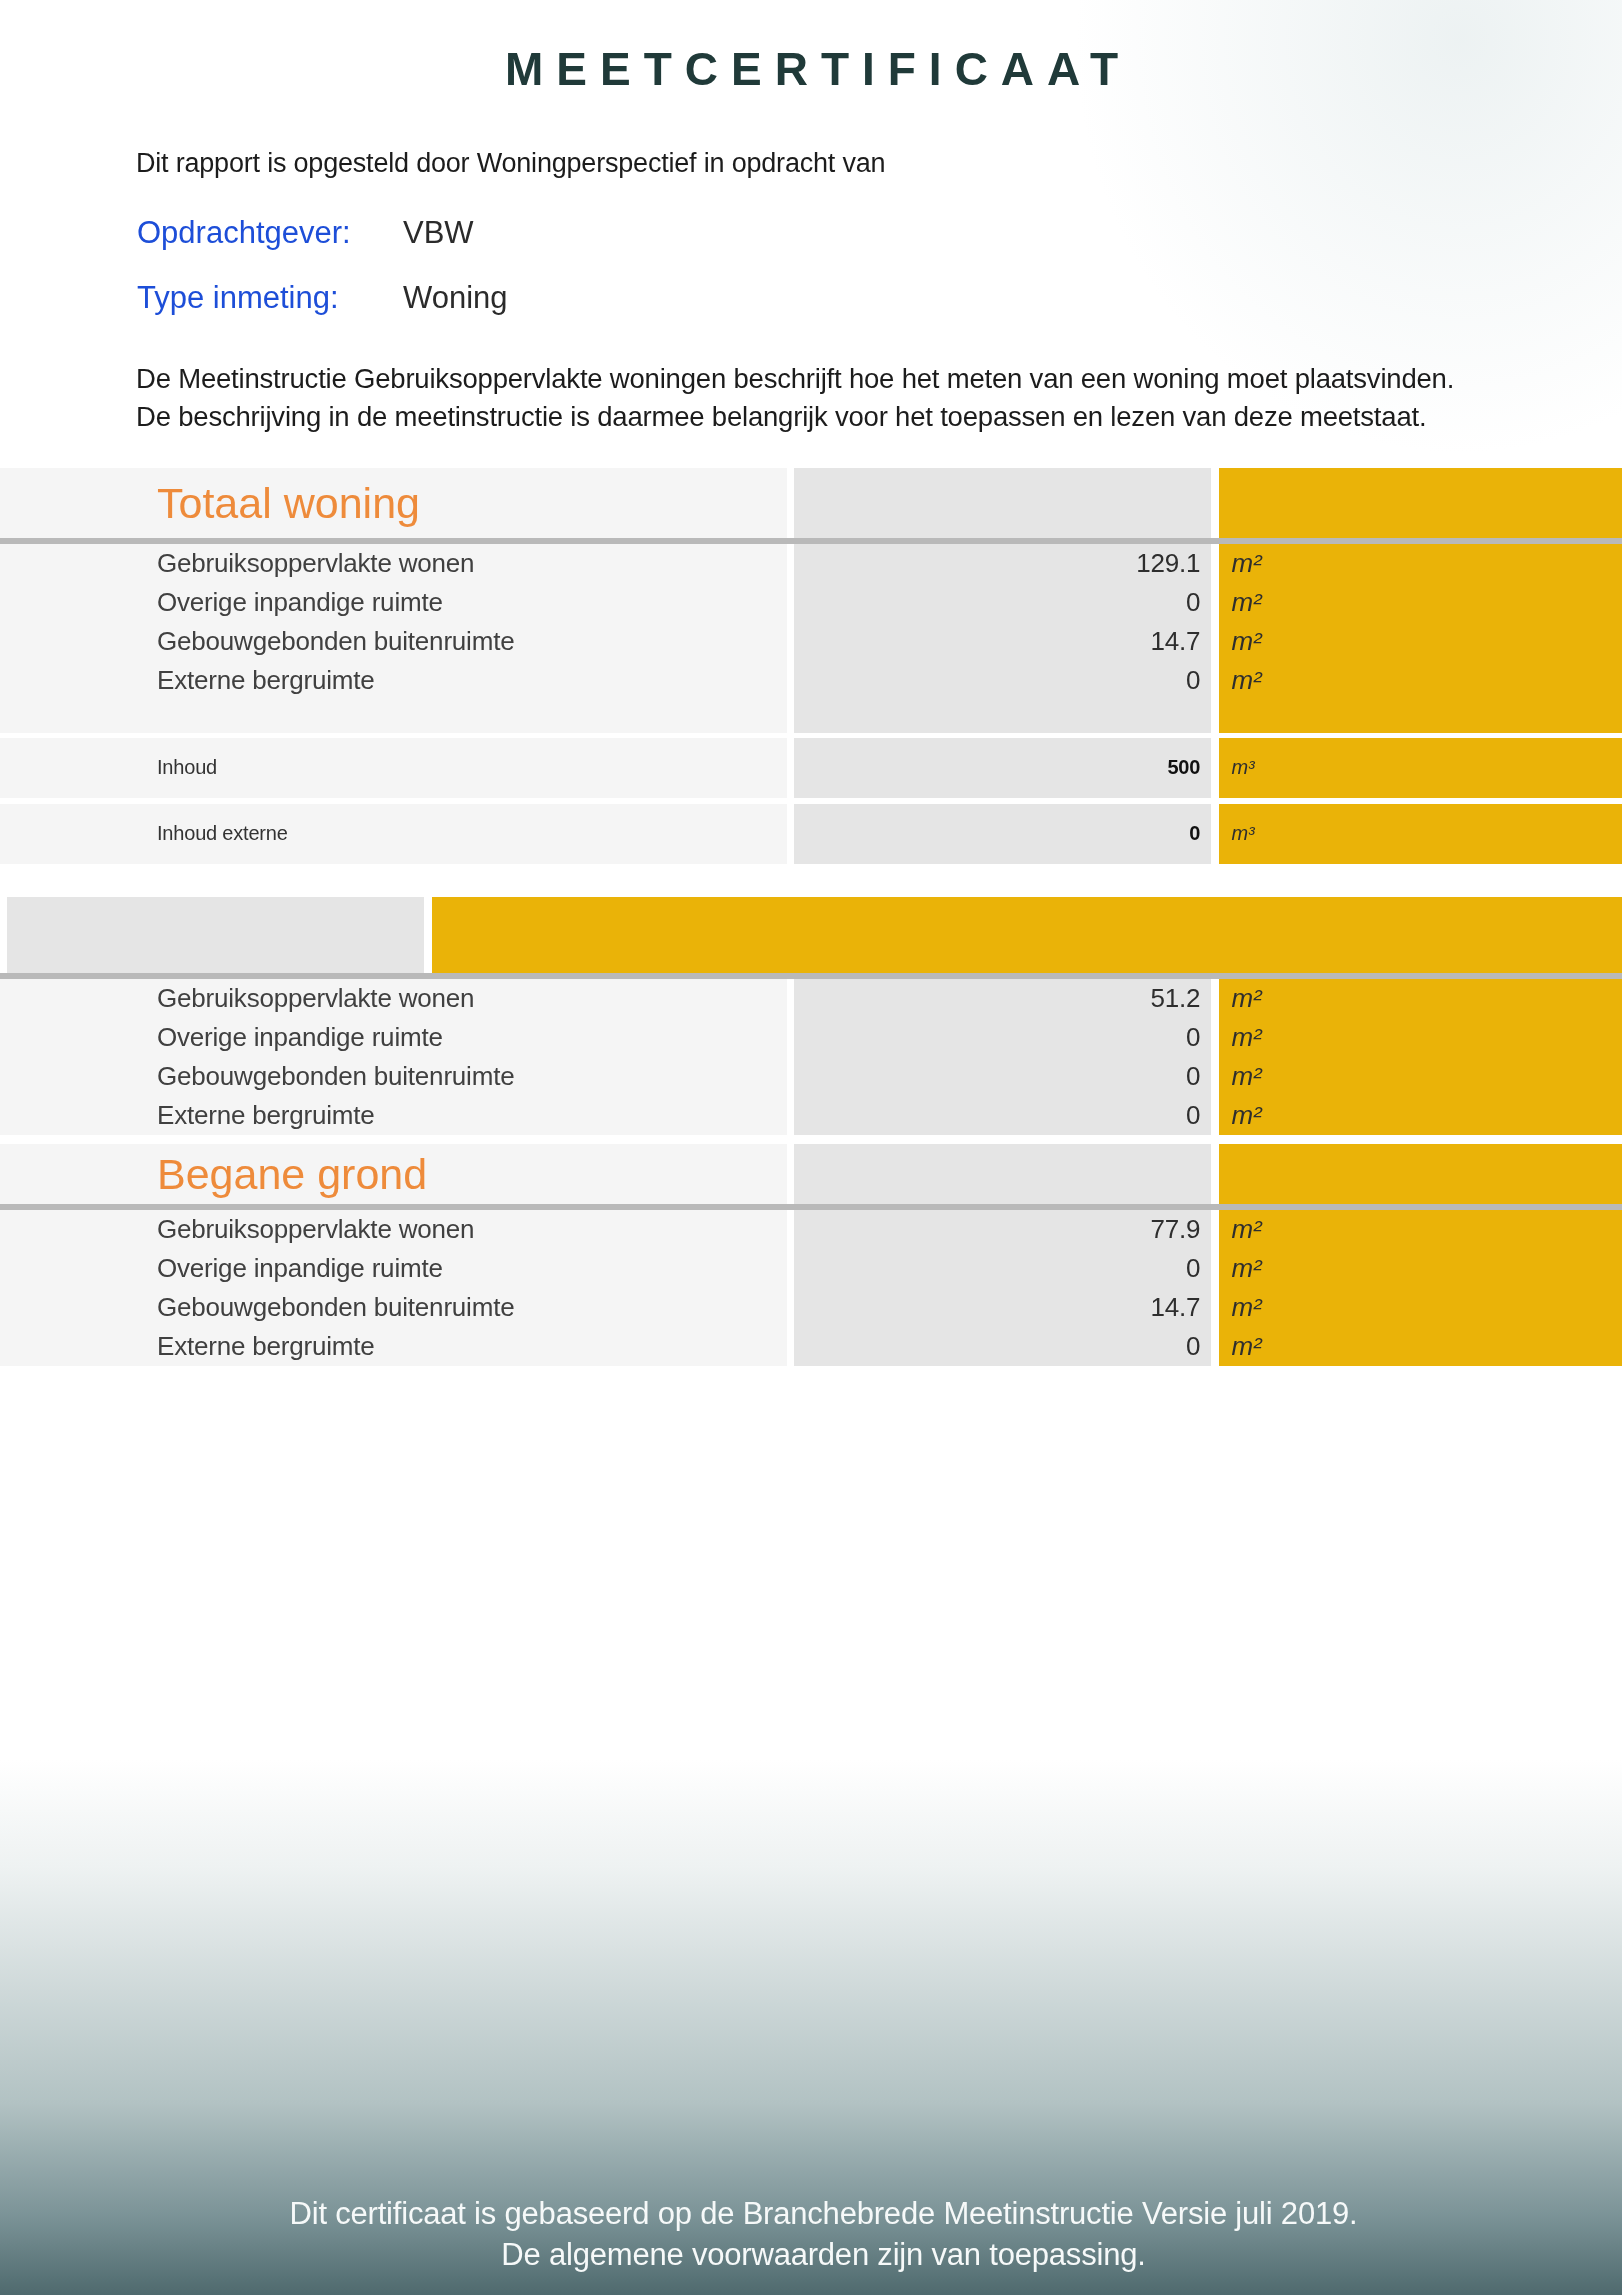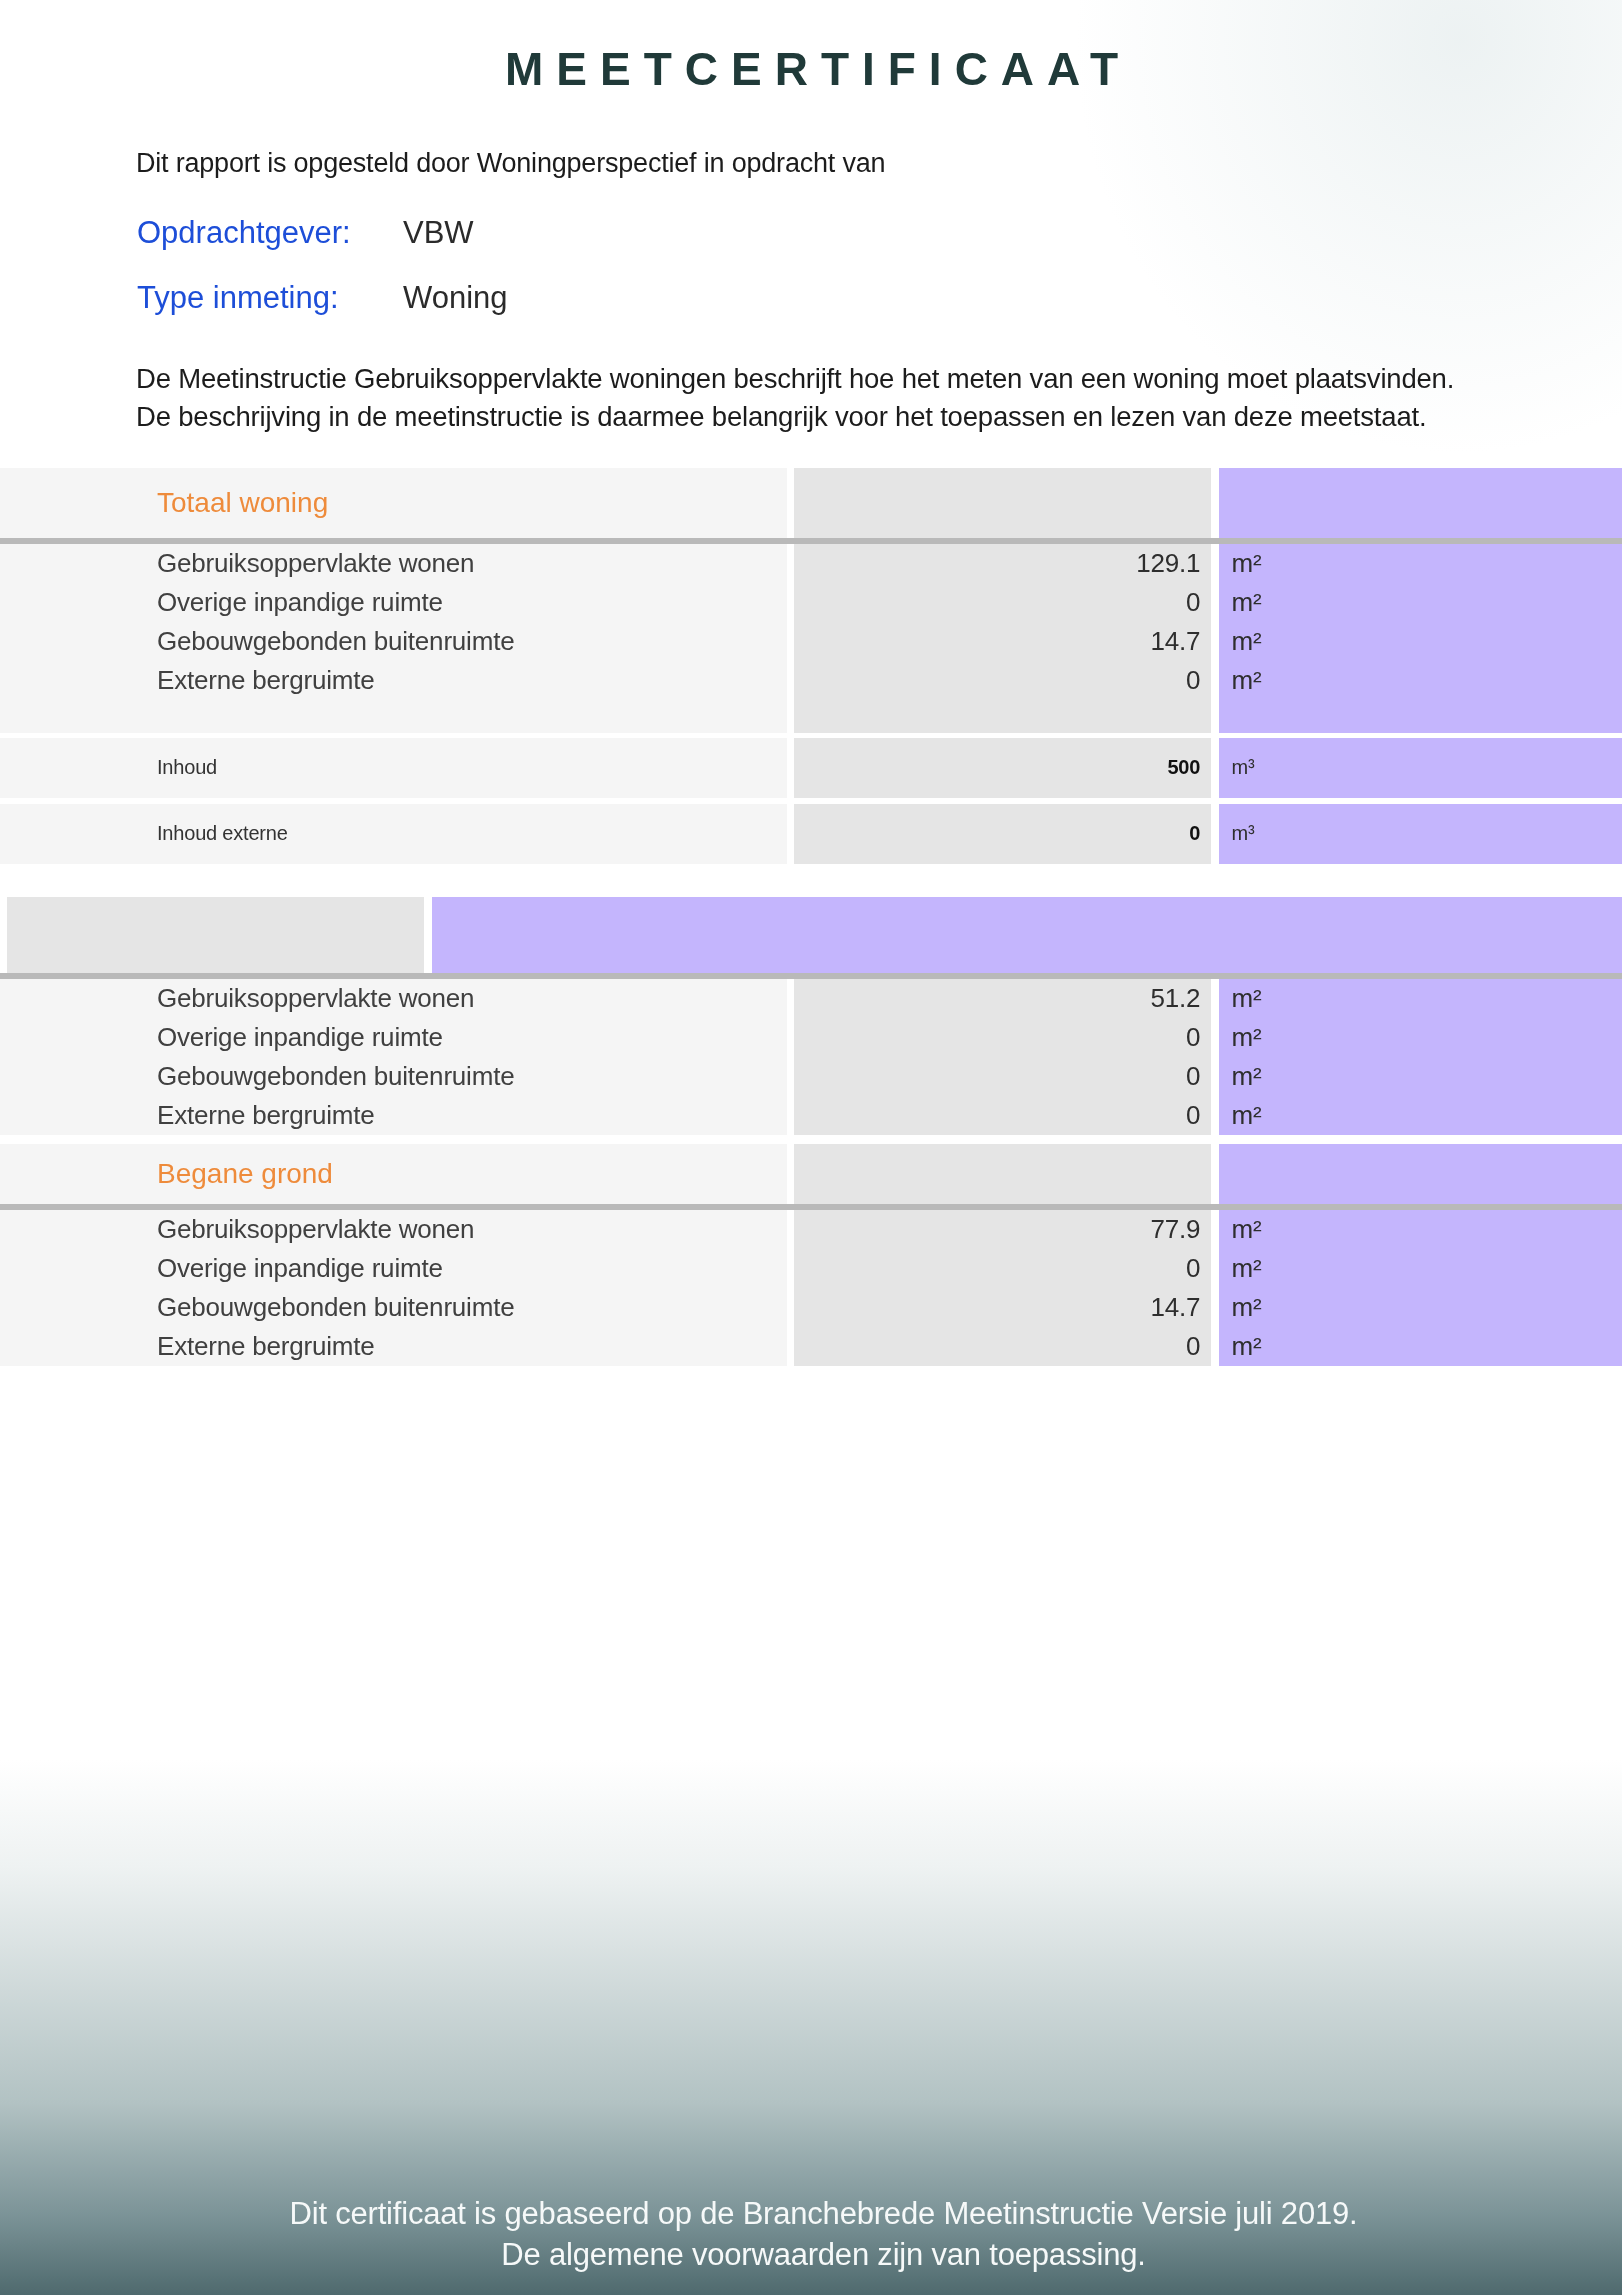--- a/index.html
+++ b/index.html
@@ -39,25 +39,25 @@
   
   .meet-table { position:absolute; top:468px; left:0; right:0; }
   .trow, .thead, .vol-row, .spacer-row { display:flex; width:100%; }
   .trow > div, .thead > div, .vol-row > div, .spacer-row > div {
     display:flex; align-items:center; box-sizing:border-box;
   }
   .c1 { width:787px; background:#f5f5f5; padding-left:157px; }
   .gp1 { width:6.9px;  background:transparent; }
   .c2 { width:417px; background:#e5e5e5; justify-content:flex-end; padding-right:10.7px; }
   .gp2 { width:7.7px; background:transparent; }
-  .c3 { flex:1; background:#c4b5fd; padding-left:13px; }
+  .c3 { flex:1; background:#eab308; padding-left:13px;font-style:italic; }
   .trow { height:39px; font-size:26px; color:#404040; letter-spacing:-0.2px; }
   .trow .c2 { color:#2e2e2e; }
   .trow .c3 { color:#2e2e2e; }
-  .thead { font-size:28px;justify-content:space-between; }
+  .thead { font-size:43px;justify-content:space-between; }
   .thead .c1 { color:#ee8b3b; }
   .h-a { height:70px; } .h-d { height:76px; } .h-e { height:60px; }
   .tdivider { height:6.1px; background:#b9b9b9; width:100%; }
   .spacer-row { height:33px; }
   .wgap6 { height:4.6px; } .wgap8 { height:6.1px; } .wgap12 { height:9.2px; } .wgap43 { height:33px; }
   .vol-row { height:60px; font-size:20px; color:#2e2e2e; letter-spacing:-0.2px;justify-content:center; }
   .vol-row .c1 { color:#333333; }
   .vol-row .c2 { font-weight:700; color:#111111; }
   
   .footer-grad {

